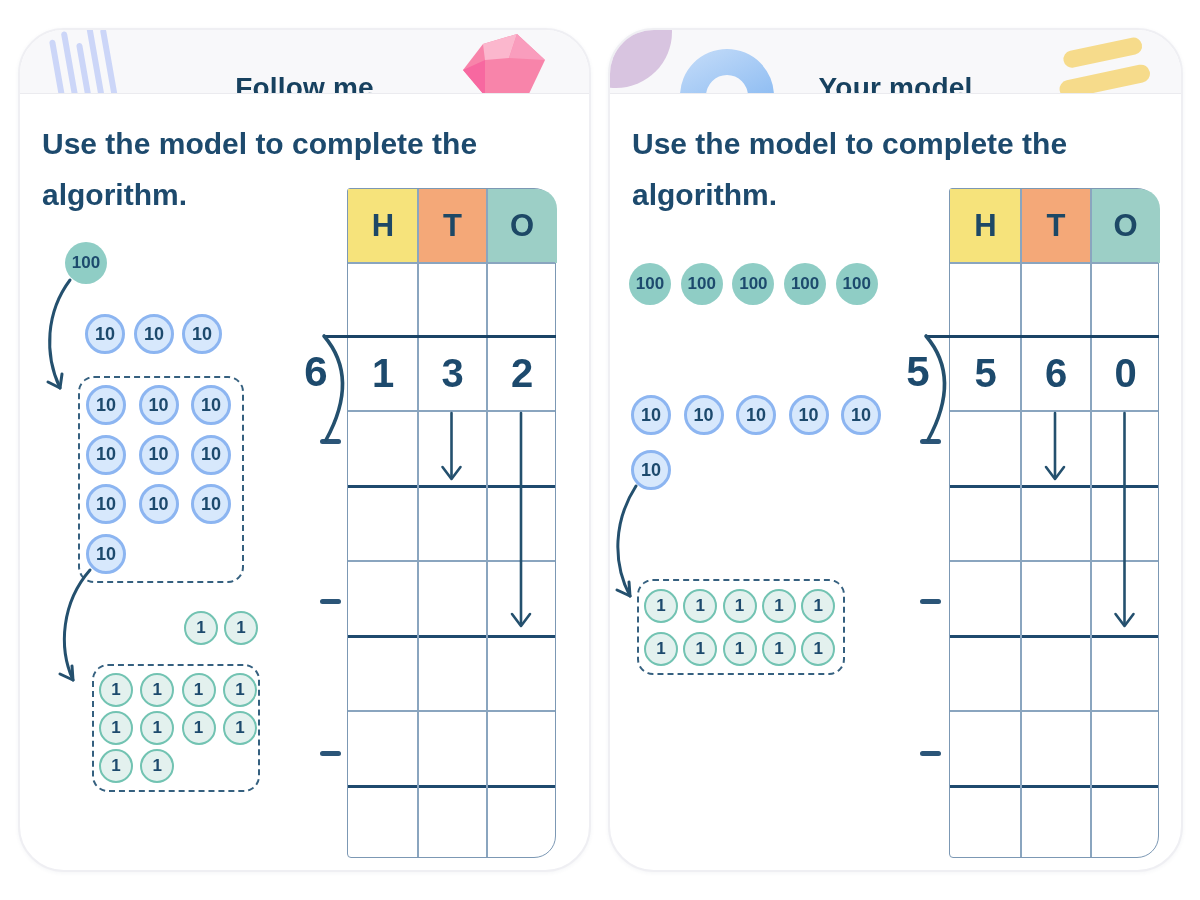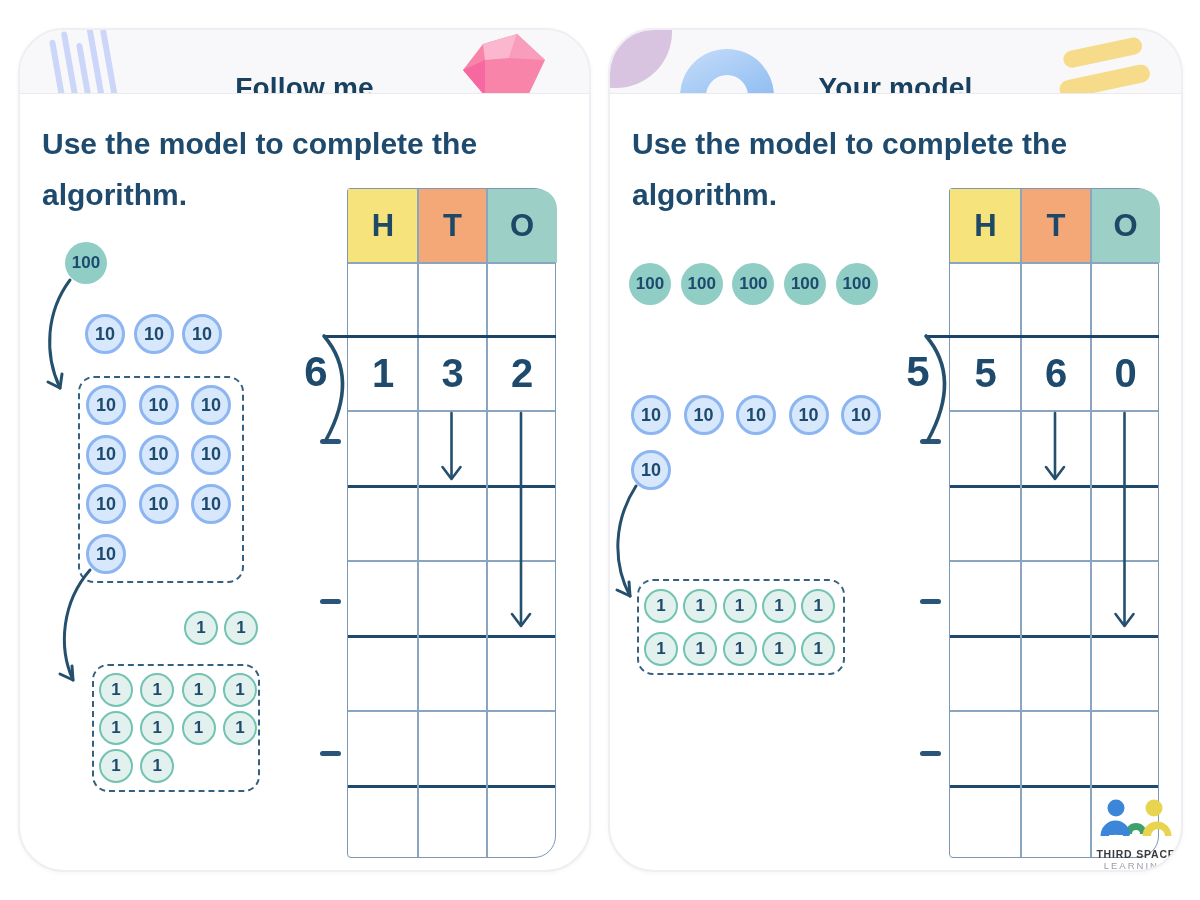--- a/index.html
+++ b/index.html
@@ -182,32 +182,20 @@
           <rect x="16" y="14" width="80" height="17" rx="8.5"></rect>
           <rect x="6" y="42" width="92" height="18" rx="9"></rect>
         </g>
       </svg>
       <div class="band-title">Your model</div>
     </div>
     <div class="instr">
       <span>Use the model to complete the</span><br>
       <span>algorithm.</span>
     </div>
-    <div class="logo" style="left:478px; top:768px;">
-      <svg width="76" height="44" viewBox="0 0 76 44">
-        <path d="M27 36 A11 11 0 0 1 49 36 L42 36 A4 4 0 0 0 34 36 Z" fill="#3ea06b"></path>
-        <circle cx="18" cy="10" r="8.5" fill="#3b86d8"></circle>
-        <path d="M3 38 A14.5 14.5 0 0 1 32 38 L19.5 38 A6.5 6.5 0 0 0 15.5 38 Z" fill="#3b86d8" transform="translate(0,-1)"></path>
-        <path d="M2.5 38 A14.5 14.5 0 0 1 31.5 38 L25 38 A7 7 0 0 0 11 38 Z" fill="#3b86d8"></path>
-        <circle cx="56" cy="10" r="8.5" fill="#e9d44f"></circle>
-        <path d="M44.5 38 A14.5 14.5 0 0 1 73.5 38 L67 38 A7 7 0 0 0 53 38 Z" fill="#e9d44f"></path>
-      </svg>
-      <div class="l1">THIRD SPACE</div>
-      <div class="l2">LEARNING</div>
-    </div>
   <div class="counter c-hundred" style="left: 19px; top: 233px;">100</div>
       <div class="counter c-hundred" style="left: 70.7px; top: 233px;">100</div>
       <div class="counter c-hundred" style="left: 122.4px; top: 233px;">100</div>
       <div class="counter c-hundred" style="left: 174.1px; top: 233px;">100</div>
       <div class="counter c-hundred" style="left: 225.8px; top: 233px;">100</div>
       <div class="counter c-ten" style="left: 21px; top: 365px;">10</div>
       <div class="counter c-ten" style="left: 73.5px; top: 365px;">10</div>
       <div class="counter c-ten" style="left: 126px; top: 365px;">10</div>
       <div class="counter c-ten" style="left: 178.5px; top: 365px;">10</div>
       <div class="counter c-ten" style="left: 231px; top: 365px;">10</div>

